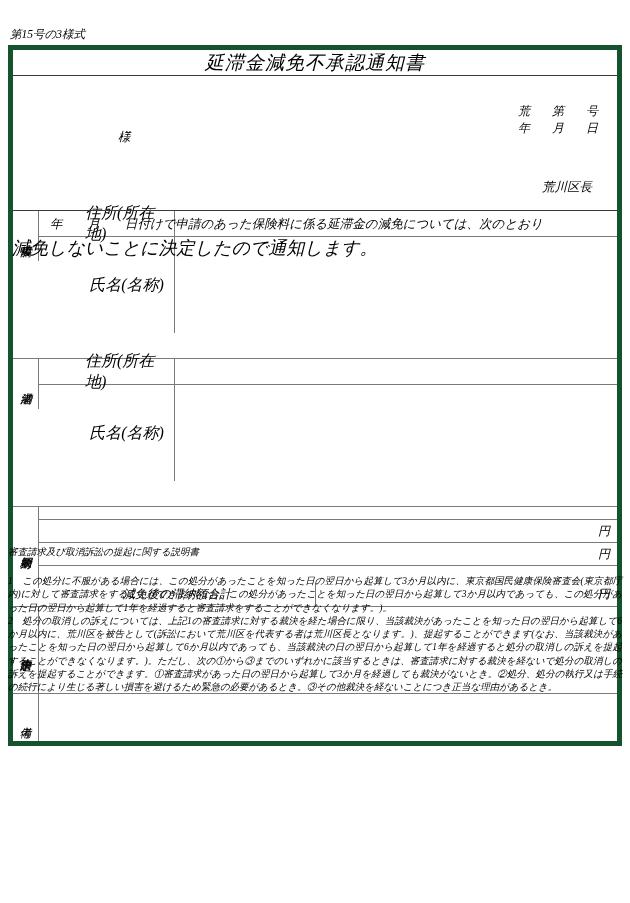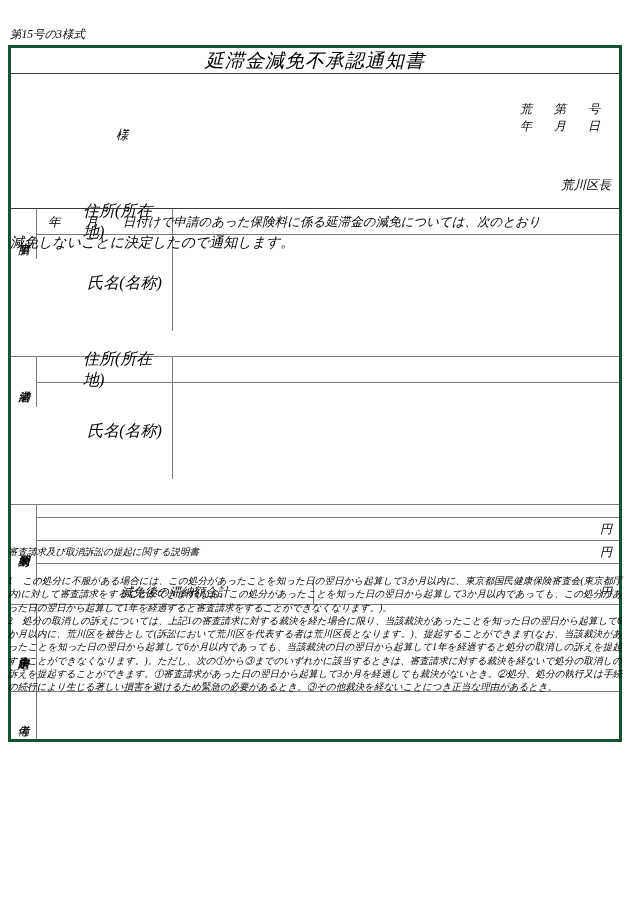--- a/index.html
+++ b/index.html
@@ -32,21 +32,21 @@
     line-height: 14px;
     white-space: nowrap;
   }
 
   
   .frame {
     position: absolute;
     left: 8px;
     top: 45px;
     width: 614px;
-    border: 3px solid #14532d;
+    border: 5px solid #14532d;
     box-sizing: border-box;
   }
 
   .title-row {
     height: 25px;
     border-bottom: 1px solid #3a3a3a;
     display: flex;
     align-items: center;
     justify-content: center;
   }
@@ -80,37 +80,37 @@
     text-align: right;
     white-space: nowrap;
   }
   .doc-no span.cell {
     display: inline-block;
     width: 34px;
     text-align: center;
   }
   .issuer {
     position: absolute;
-    right: 8px;
+    right: 25px;
     top: 103px;
     font-size: 12.5px;
     white-space: nowrap;
   }
   .body-line1 {
     position: absolute;
     left: 37px;
     top: 140px;
     font-size: 12.5px;
     white-space: nowrap;
   }
   .body-line2 {
     position: absolute;
     left: -1px;
     top: 160px;
-    font-size: 14px;
+    font-size: 18px;
     white-space: nowrap;
   }
   .trow {
     display: flex;
     border-bottom: 1px solid #7a7a7a;
     box-sizing: border-box;
   }
   .vlabel {
     width: 26px;
     flex: 0 0 26px;

